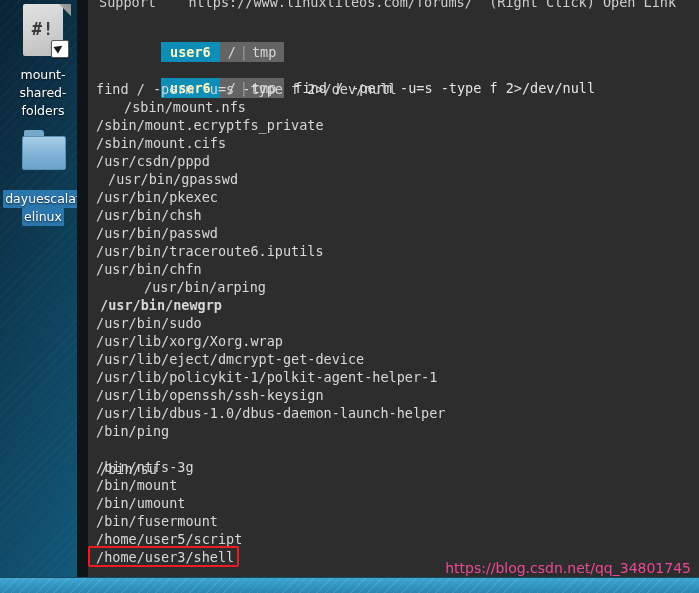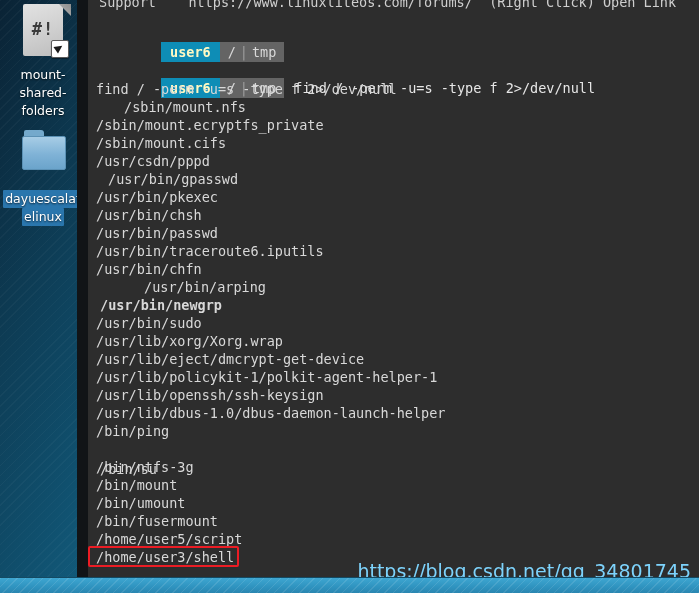--- a/index.html
+++ b/index.html
@@ -113,21 +113,21 @@
   #red-box{
     position:absolute;left:0px;top:546px;width:180px;height:21px;
     border:2px solid #ec1c24;border-radius:2px;box-sizing:border-box;
     pointer-events:none;
   }
 
   
   #watermark{
     position:absolute;right:8px;top:560px;
     font-family:"DejaVu Sans","Liberation Sans",sans-serif;
-    font-size:19px;color:#7dd3fc;white-space:nowrap;
+    font-size:14px;color:#ec4899;white-space:nowrap;
   }
 
   
   #taskbar{
     position:absolute;left:0;bottom:0;width:699px;height:15px;
     background:
       repeating-linear-gradient(135deg,
         rgba(255,255,255,0.10) 0px,
         rgba(255,255,255,0.10) 1px,
         rgba(255,255,255,0.00) 1px,

